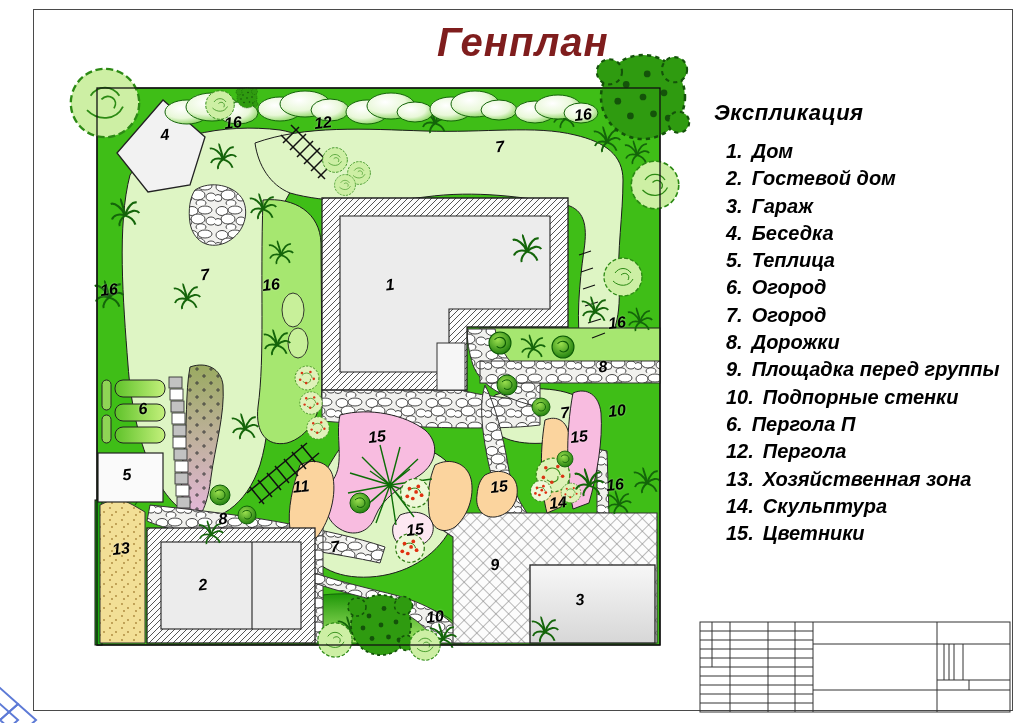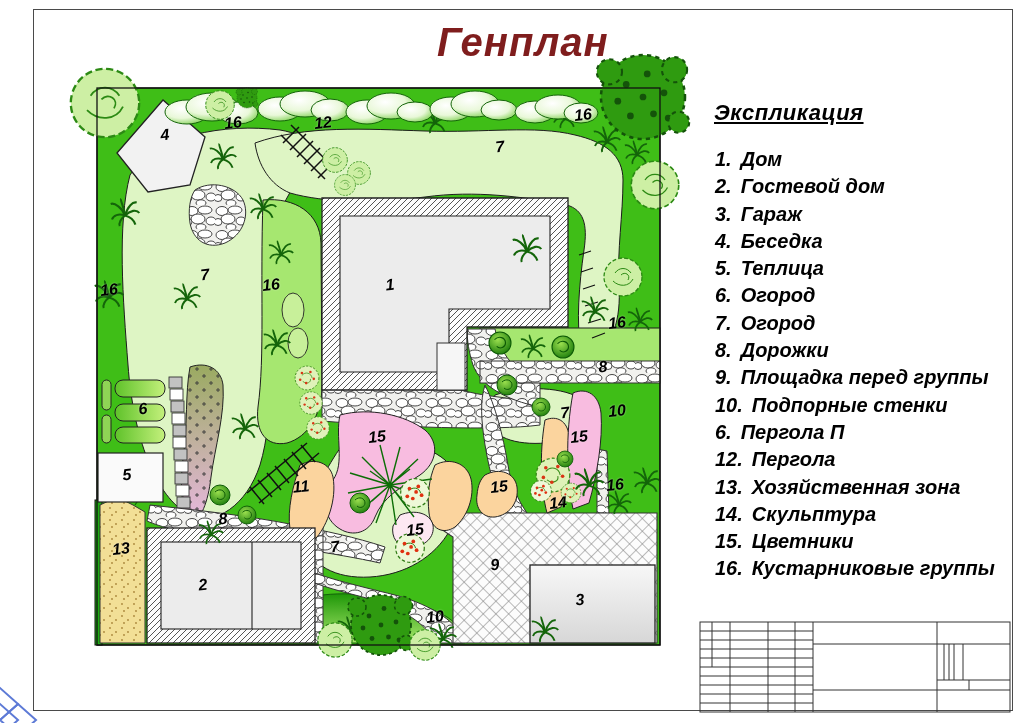--- a/index.html
+++ b/index.html
@@ -8,22 +8,22 @@
   .sheet-frame{position:absolute;left:33px;top:9px;width:980px;height:702px;
        border:1.5px solid #4a4a4a;box-sizing:border-box;}
   .gtitle{position:absolute;left:437px;top:20px;font-style:italic;font-weight:bold;
        font-size:40px;letter-spacing:1px;color:#7f1d1d;}
   .plan-wrap{position:absolute;left:95px;top:85px;width:575px;height:585px;}
   .plan-wrap svg{overflow:visible;display:block;}
   .plan-labels{position:absolute;left:95px;top:85px;width:575px;height:585px;pointer-events:none;}
   .plabel{position:absolute;font:italic 700 16px "Liberation Sans",sans-serif;color:#000;
        transform:translate(-50%,-50%) rotate(-6deg);white-space:nowrap;text-shadow:0 0 2px rgba(255,255,255,.5);}
   .legend{position:absolute;left:714px;top:100px;width:302px;color:#000;}
-  .legend-title{font:italic 700 22px "Liberation Sans",sans-serif;letter-spacing:.5px;margin:0 0 20px 0;text-decoration:underline;}
-  .legend ol{list-style:none;margin:1px;padding:0;}
+  .legend-title{font:italic 700 22px "Liberation Sans",sans-serif;letter-spacing:.5px;margin:0 0 8px 0;}
+  .legend ol{list-style:none;margin:12px;padding:0;}
   .legend li{font:italic 700 20px/27.3px "Liberation Sans",sans-serif;white-space:nowrap;}
   .li-num{margin-right:9px;}
   .stamp{position:absolute;left:697px;top:617px;}
   .wm{position:absolute;left:-8px;top:684px;}
 </style>
 </head>
 <body>
 
 <div class="sheet-frame"></div>
 
@@ -443,21 +443,20 @@
       <li><span class="li-num">6.</span><span class="li-label">Пергола  П</span></li>
 
       <li><span class="li-num">12.</span><span class="li-label">Пергола</span></li>
 
       <li><span class="li-num">13.</span><span class="li-label">Хозяйственная зона</span></li>
 
       <li><span class="li-num">14.</span><span class="li-label">Скульптура</span></li>
 
       <li><span class="li-num">15.</span><span class="li-label">Цветники</span></li>
 
-      <li><span class="li-num">16.</span><span class="li-label">Кустарниковые группы</span></li>
     </ol>
 </div>
 
 <svg class="stamp" width="316" height="98">
   <g fill="none" stroke="#333" stroke-width="1">
     <rect x="3" y="5" width="310" height="90"></rect>
     <path d="M15,5 V50 M33,5 V95 M71,5 V95 M98,5 V95 M116,5 V95 M240,5 V95"></path>
     <path d="M3,14 H116 M3,23 H116 M3,32 H116 M3,41 H116 M3,50 H116 M3,59 H116 M3,68 H116 M3,77 H116 M3,86 H116"></path>
     <path d="M116,27 H313 M116,73 H313 M240,63 H313"></path>
     <path d="M247,27 V63 M252,27 V63 M257,27 V63 M266,27 V63 M272,63 V73"></path>

